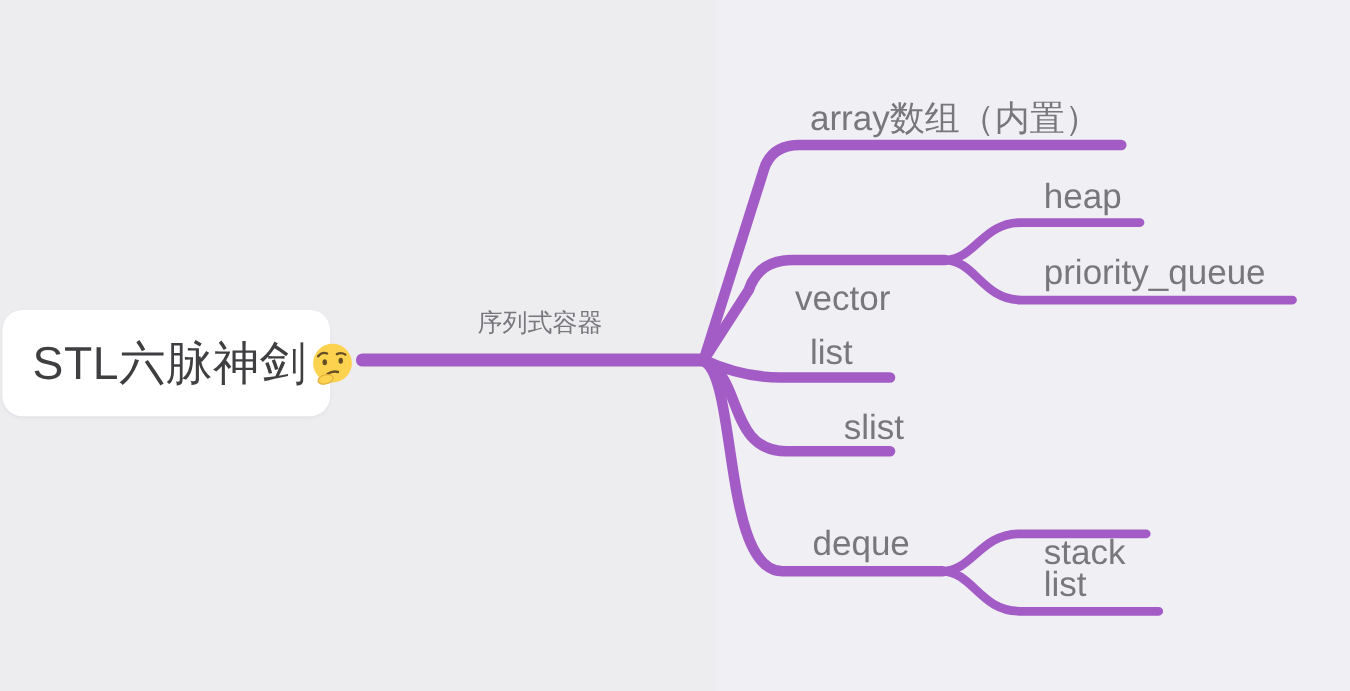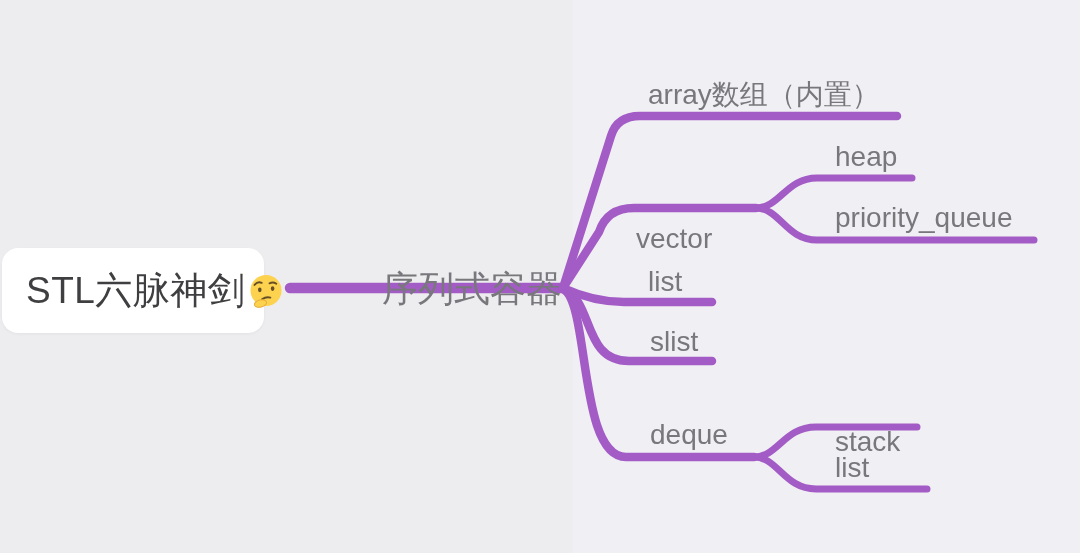--- a/index.html
+++ b/index.html
@@ -23,21 +23,21 @@
     box-shadow:0 1px 3px rgba(60,60,80,0.06);
   }
   .root-label{
     font-size:37px;color:#3f3f41;letter-spacing:0.5px;white-space:nowrap;
   }
   .emoji{width:36px;height:36px;margin-left:3px;flex:0 0 auto;}
   .node-label{
     position:absolute;color:#78777c;font-size:28px;white-space:nowrap;line-height:1.1;
   }
   .branch-label{
-    position:absolute;color:#78777c;font-size:36px;white-space:nowrap;line-height:1.1;margin-top:21px;
+    position:absolute;color:#78777c;font-size:20px;white-space:nowrap;line-height:1.1;
   }
 </style>
 </head>
 <body>
 
 <div class="stage">
   <div class="bg-right"></div>
 
   <svg class="links" width="1080" height="553" viewBox="0 0 1080 553">
     <path d="M290 288 L563 288" stroke-width="10.5"></path>
@@ -70,20 +70,20 @@
   <span class="node-label" style="left:648px;top:80px;">array数组（内置）</span>
 
   <span class="node-label" style="left:636px;top:176px;margin-top:48px;">vector</span>
 
   <span class="node-label" style="left:835px;top:142px;">heap</span>
 
   <span class="node-label" style="left:835px;top:203px;">priority_queue</span>
 
   <span class="node-label" style="left:648px;top:267px;">list</span>
 
-  <span class="node-label" style="left:650px;top:327px;">slist</span>
+  <span class="node-label" style="left:675px;top:327px;">slist</span>
 
   <span class="node-label" style="left:650px;top:420px;">deque</span>
 
   <span class="node-label" style="left:835px;top:392px;margin-top:35px;">stack</span>
 
   <span class="node-label" style="left:835px;top:453px;">list</span>
 </div>
 
 </body></html>

